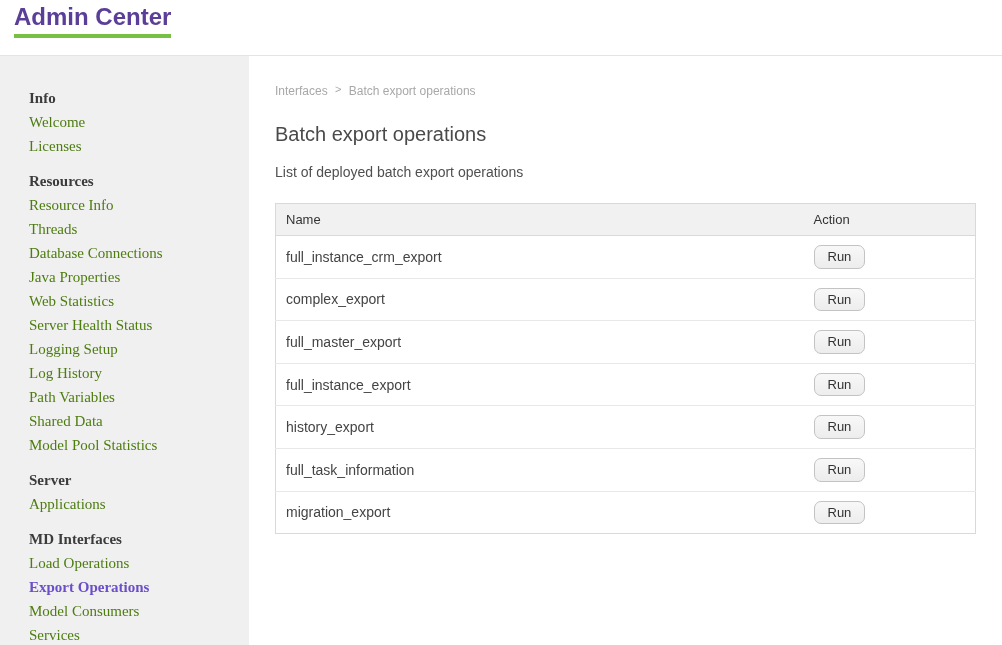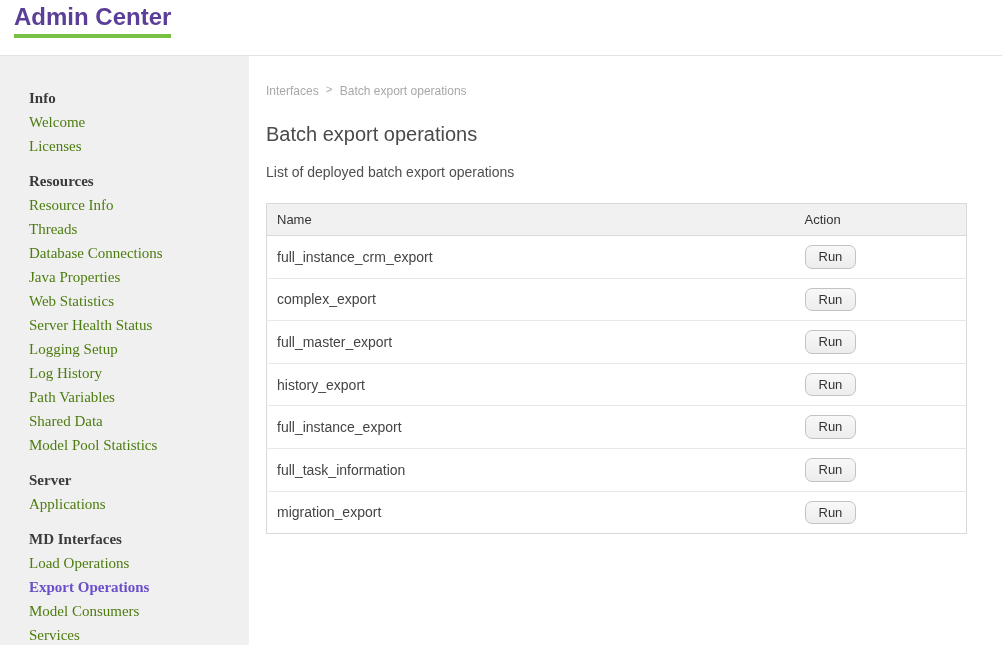--- a/index.html
+++ b/index.html
@@ -54,21 +54,21 @@
   }
   .side-item.active {
     color: #6b4ec9;
     font-weight: bold;
   }
 
   
   .main {
     flex: 1;
     background: #fff;
-    padding: 28px 0 0 17px;
+    padding: 28px 0 0 26px;
   }
   .breadcrumb {
     font-size: 12px;
     color: #a8a8a8;
   }
   .breadcrumb .crumb { cursor: pointer; }
   .breadcrumb .sep {
     font-size: 11px;
     position: relative;
     top: -2px;
@@ -194,25 +194,25 @@
           </tr>
           <tr>
             <td>complex_export</td>
             <td><button class="run-btn">Run</button></td>
           </tr>
           <tr>
             <td>full_master_export</td>
             <td><button class="run-btn">Run</button></td>
           </tr>
           <tr>
+            <td>full_instance_export</td>
+            <td><button class="run-btn">Run</button></td>
+          </tr>
+          <tr>
             <td>history_export</td>
-            <td><button class="run-btn">Run</button></td>
-          </tr>
-          <tr>
-            <td>full_instance_export</td>
             <td><button class="run-btn">Run</button></td>
           </tr>
           <tr>
             <td>full_task_information</td>
             <td><button class="run-btn">Run</button></td>
           </tr>
           <tr>
             <td>migration_export</td>
             <td><button class="run-btn">Run</button></td>
           </tr>

